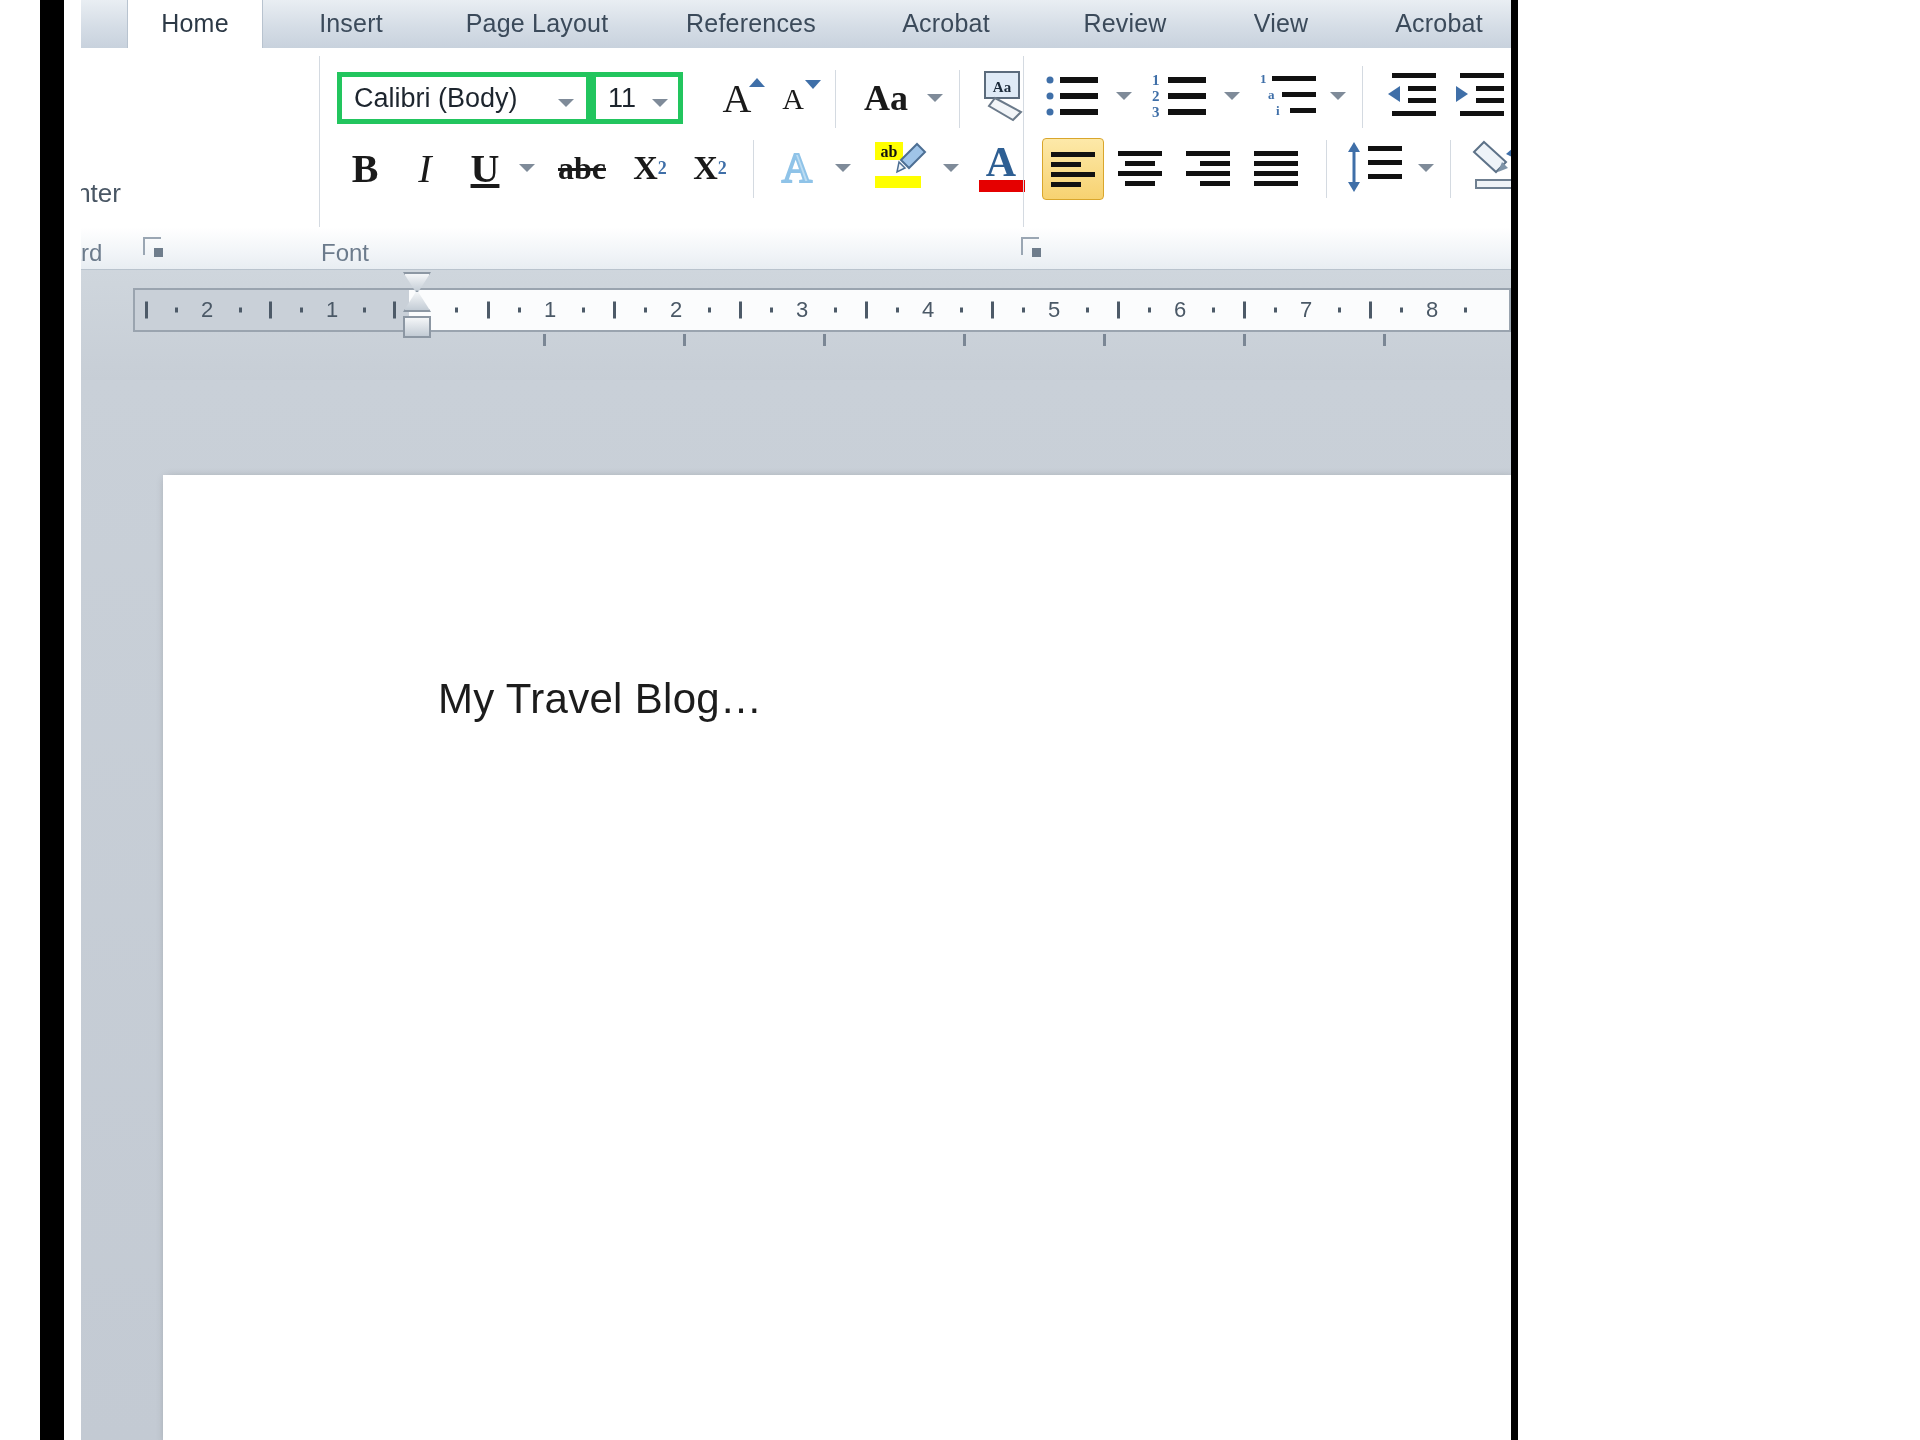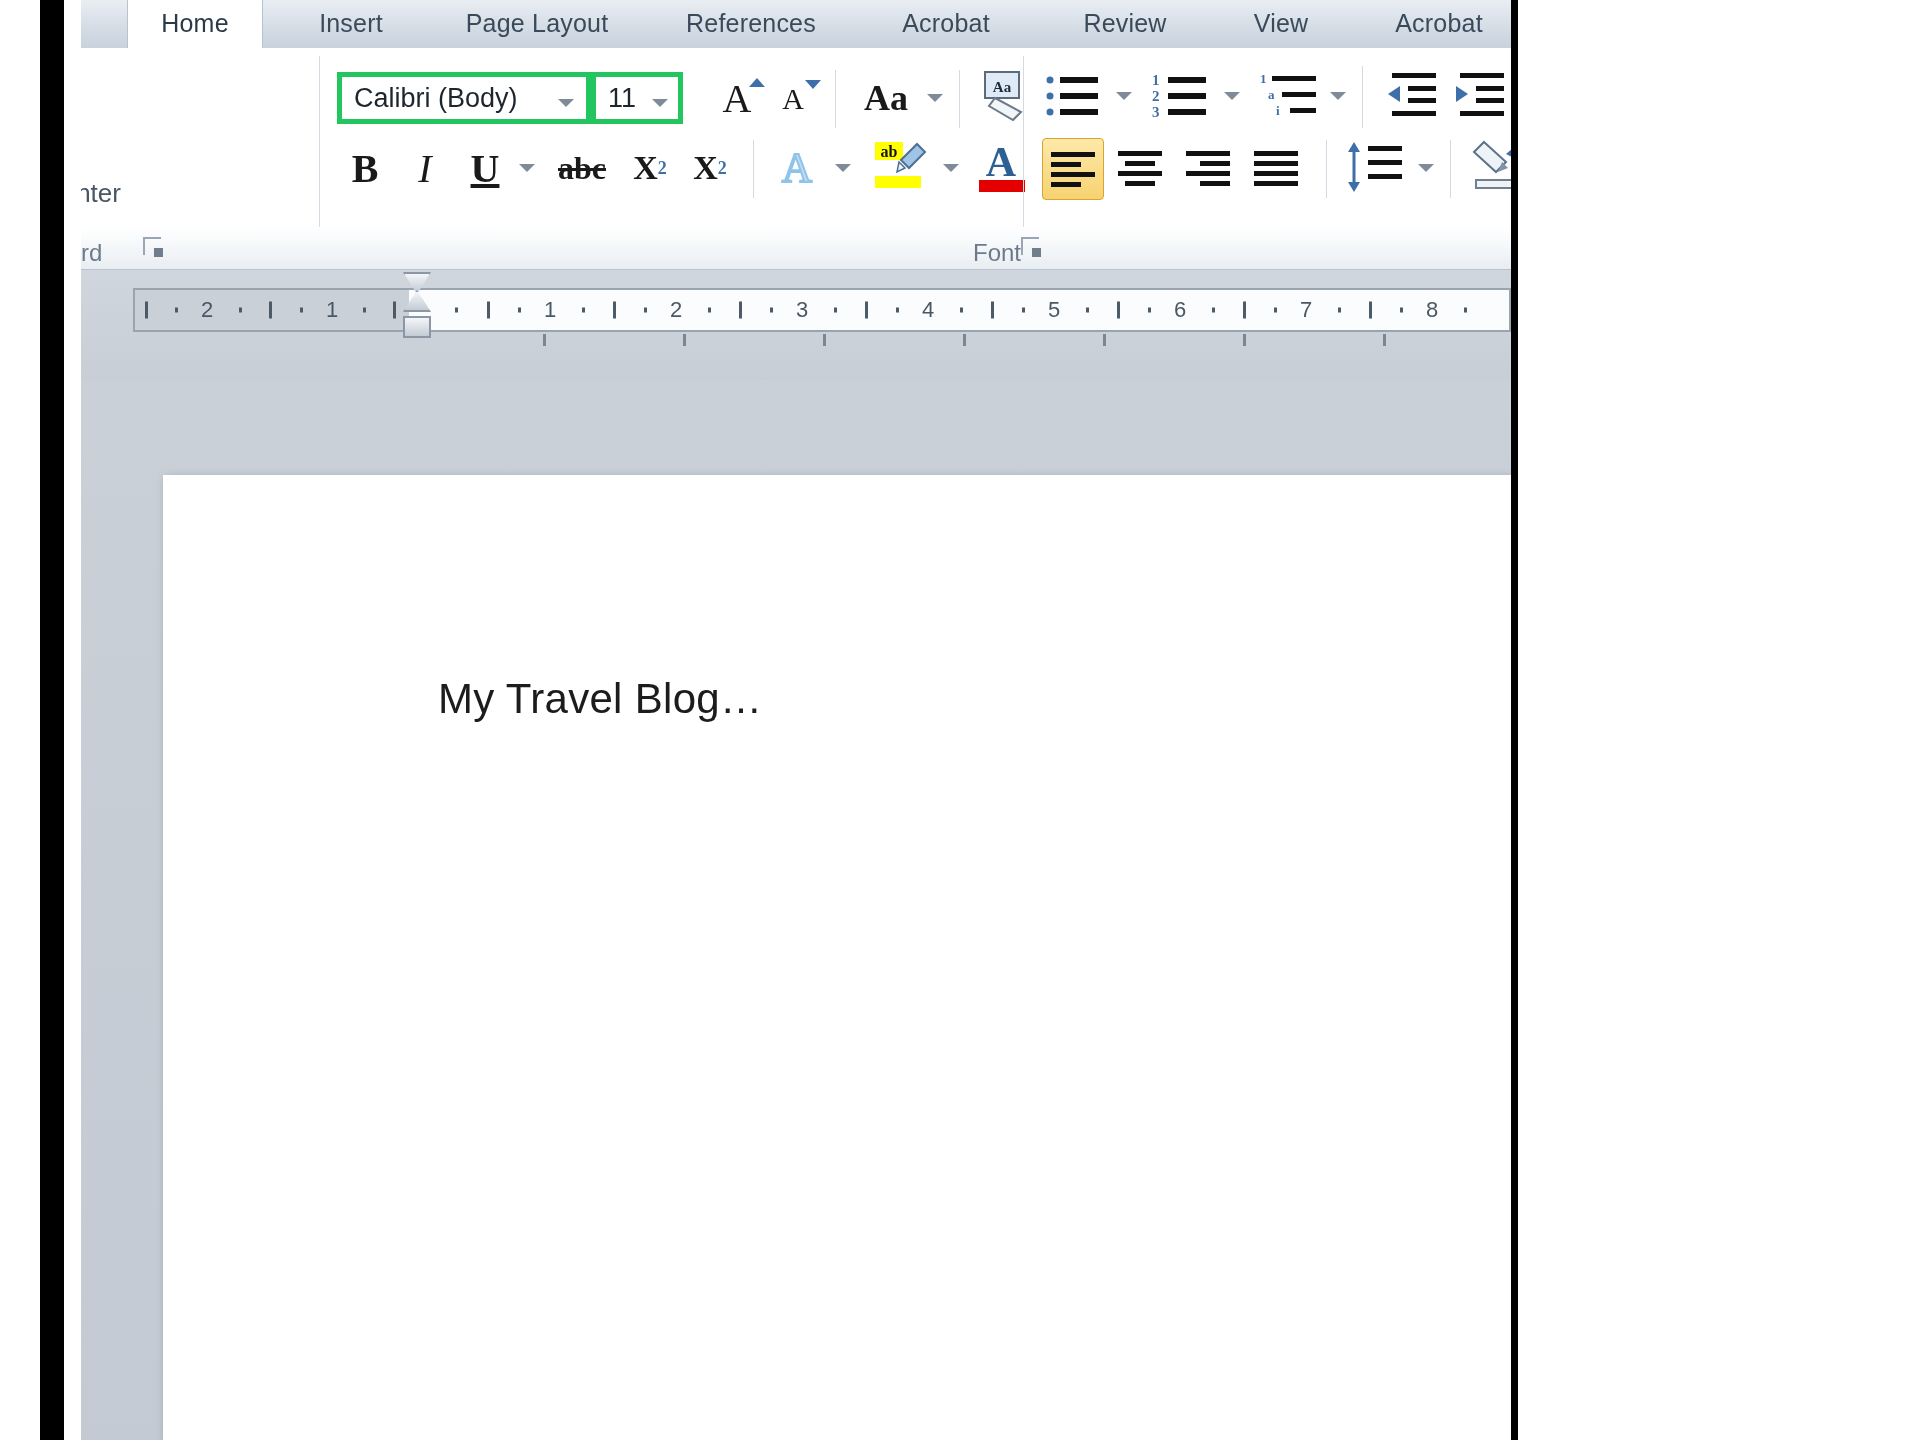--- a/index.html
+++ b/index.html
@@ -89,21 +89,21 @@
   .group {
     position: absolute;
     top: 0;
     height: 221px;
     box-sizing: border-box;
   }
   .group-label {
     position: absolute;
     bottom: 2px;
     width: 100%;
-    text-align: right;
+    text-align: left;
     font-size: 24px;
     color: #6c7b8c;
     z-index: 5;
   }
   .group-sep {
     position: absolute;
     top: 8px;
     width: 1px;
     height: 205px;
     background: #d4dae1;

